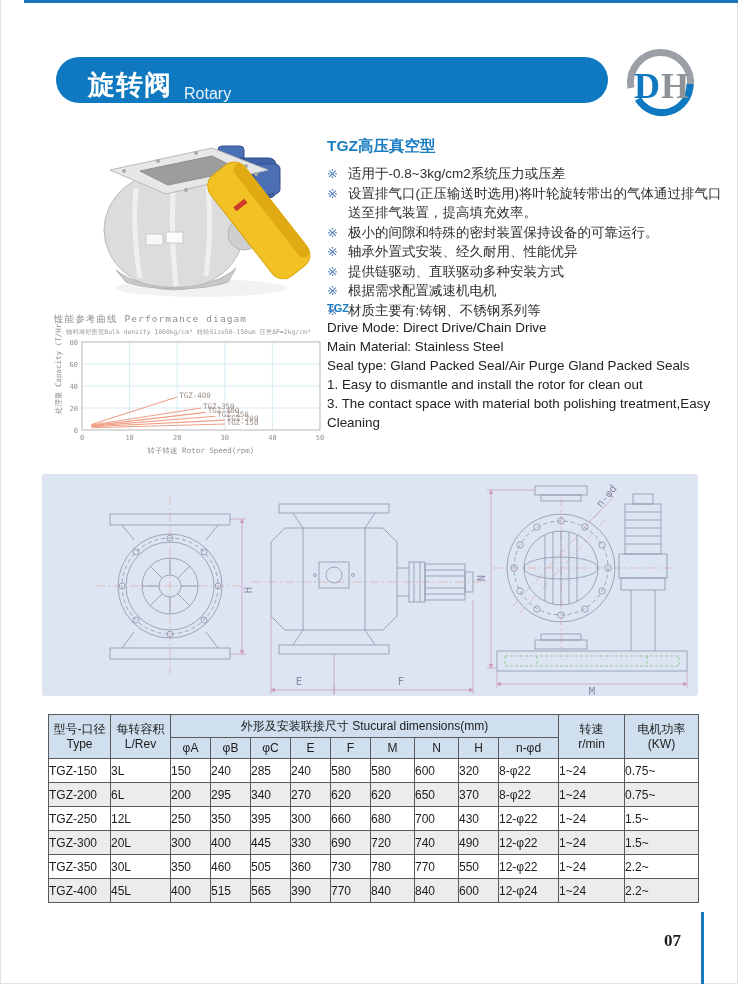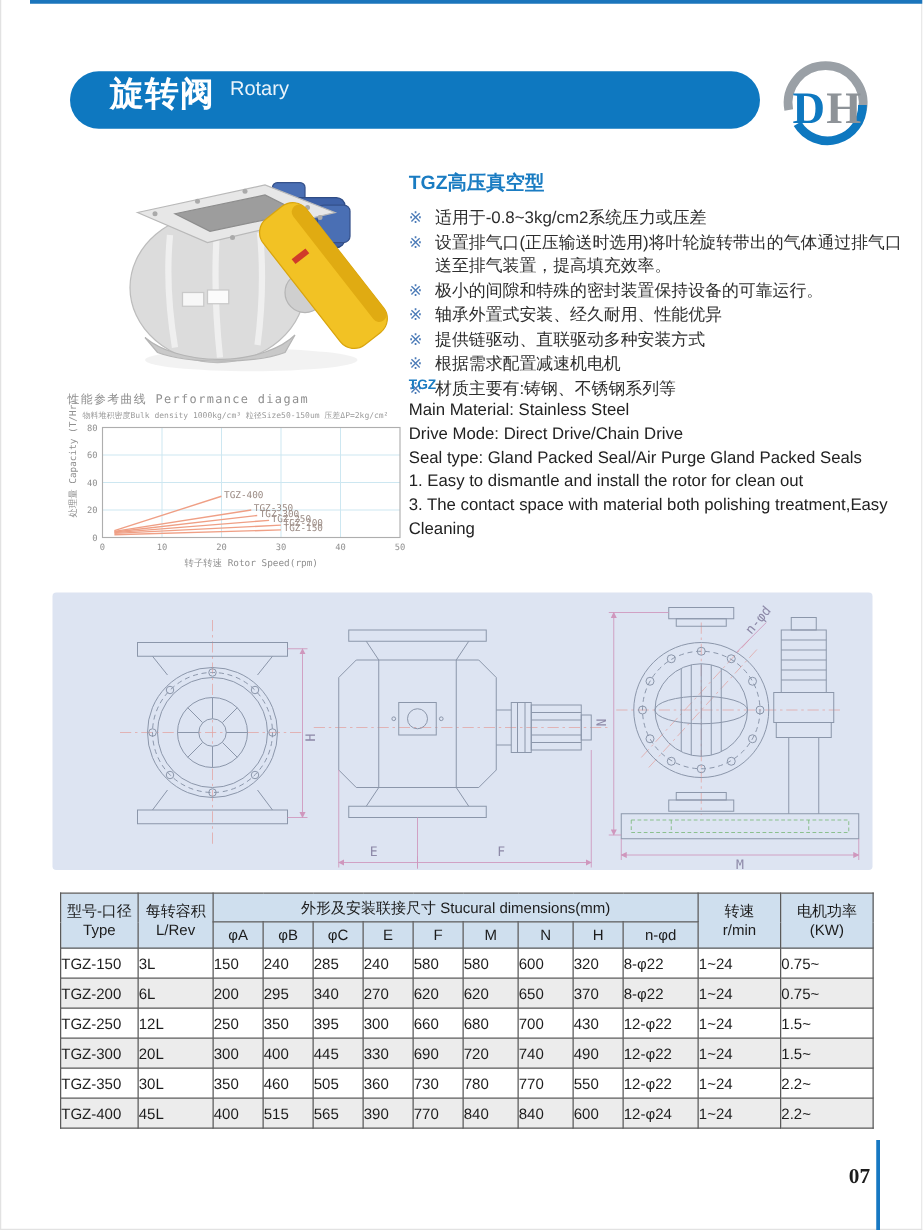--- a/index.html
+++ b/index.html
@@ -3,21 +3,21 @@
 <meta charset="utf-8">
 <style>
   html,body{margin:0;padding:0}
   body{width:738px;height:984px;position:relative;background:#fff;
        font-family:"Liberation Sans","DejaVu Sans",sans-serif;color:#2b2b2b;overflow:hidden}
   .page{position:absolute;inset:0;border:1px solid #e2e2e2;border-top:none;box-sizing:border-box}
   .topline{position:absolute;left:24px;top:0;width:714px;height:3px;background:#1b75bc}
 
   
   .header-pill{position:absolute;left:56px;top:57px;width:552px;height:46px;border-radius:23px;
-               background:#0e78c0;display:flex;align-items:flex-start;padding-left:32px;box-sizing:border-box}
+               background:#0e78c0;display:flex;align-items:flex-end;padding-left:32px;box-sizing:border-box}
   .title-cn{color:#fff;font-size:27px;font-weight:bold;letter-spacing:1px}
   .title-en{color:#eaf4fb;font-size:16px;margin-left:12px;margin-top:6px}
   .logo{position:absolute;left:620px;top:45px;width:82px;height:76px}
 
   
   .photo{position:absolute;left:96px;top:130px;width:228px;height:172px}
 
   
   .features{position:absolute;left:327px;top:136px;width:400px}
   .sec-title{color:#1a7cc2;font-size:15.5px;font-weight:bold;margin:0 0 7px 0}
@@ -52,21 +52,21 @@
   table.spec{position:absolute;left:48px;top:714px;border-collapse:collapse;table-layout:fixed;width:650px;
              font-size:12px;}
   table.spec th,table.spec td{border:1px solid #5a5a5a;padding:0;font-weight:400;color:#1c1c1c}
   table.spec thead th{background:#cfdfee;line-height:1.25;font-size:12px}
   table.spec thead tr:first-child th{height:22px}
   table.spec thead tr:last-child th{height:20px}
   table.spec tbody td{height:23px;background:#fff}
   table.spec tbody tr.alt td{background:#ececec}
 
   
-  .pagenum{position:absolute;left:664px;top:931px;width:32px;text-align:right;
+  .pagenum{position:absolute;left:664px;top:931px;width:32px;
            font-family:"Liberation Serif",serif;font-weight:bold;font-size:17px;color:#1c1c1c}
   .footline{position:absolute;left:701px;top:912px;width:3px;height:72px;background:#1778c2}
 </style>
 </head>
 <body>
 
 <div class="page"></div>
 <div class="topline"></div>
 
 <div class="header-pill">
@@ -127,22 +127,22 @@
       <li><span class="mk">※</span>轴承外置式安装、经久耐用、性能优异</li>
       <li><span class="mk">※</span>提供链驱动、直联驱动多种安装方式</li>
       <li><span class="mk">※</span>根据需求配置减速机电机</li>
       <li><span class="mk">※</span>材质主要有:铸钢、不锈钢系列等</li>
     </ul>
 </div>
 
 <div class="specs">
   <div class="sec-title">TGZ</div>
   <div>
+      <div class="sline">Drive Mode: Direct Drive/Chain Drive</div>
       <div class="sline">Main Material: Stainless Steel</div>
-      <div class="sline">Drive Mode: Direct Drive/Chain Drive</div>
       <div class="sline">Seal type: Gland Packed Seal/Air Purge Gland Packed Seals</div>
       <div class="sline">1. Easy to dismantle and install the rotor for clean out</div>
       <div class="sline">3. The contact space with material both polishing treatment,Easy Cleaning</div>
     </div>
 </div>
 
 <svg id="perf-chart" class="chart" viewBox="0 0 276 156">
     <line x1="77.6" y1="30" x2="77.6" y2="118" class="grid"></line>
     <line x1="125.2" y1="30" x2="125.2" y2="118" class="grid"></line>
     <line x1="172.79999999999998" y1="30" x2="172.79999999999998" y2="118" class="grid"></line>

